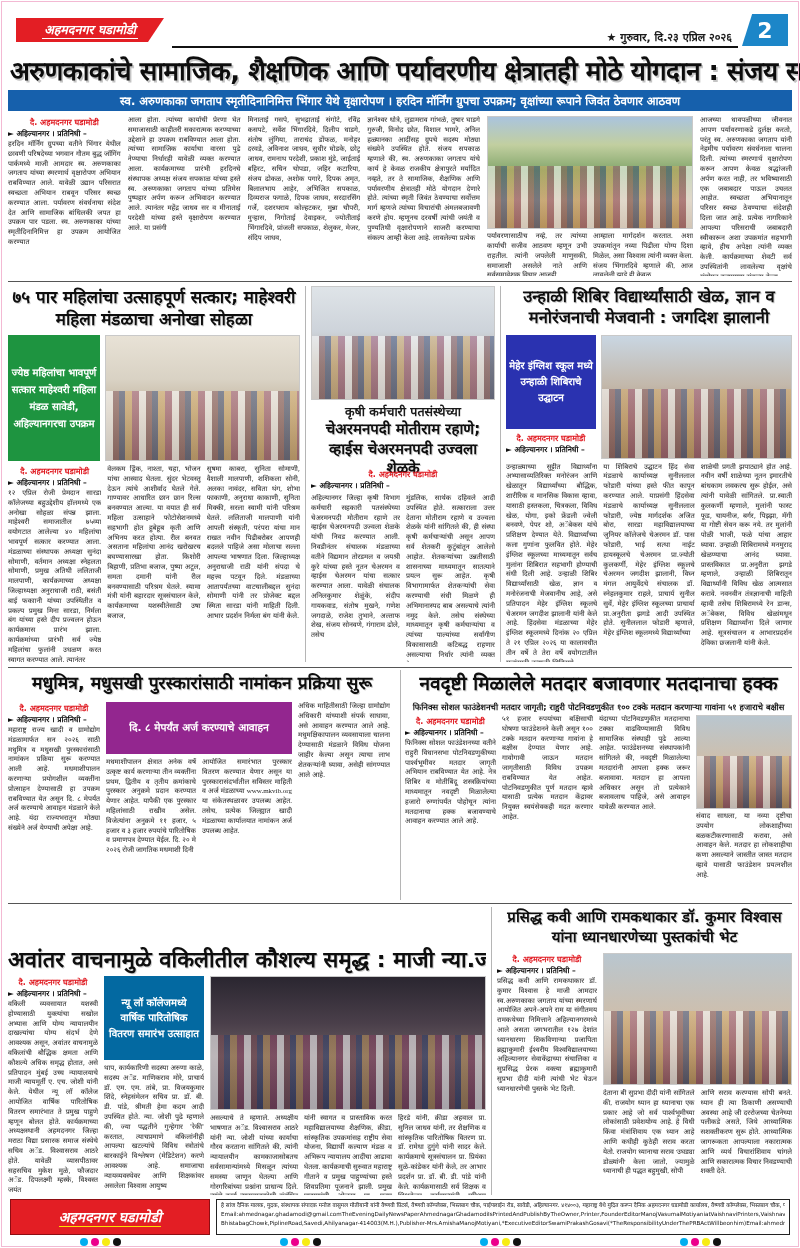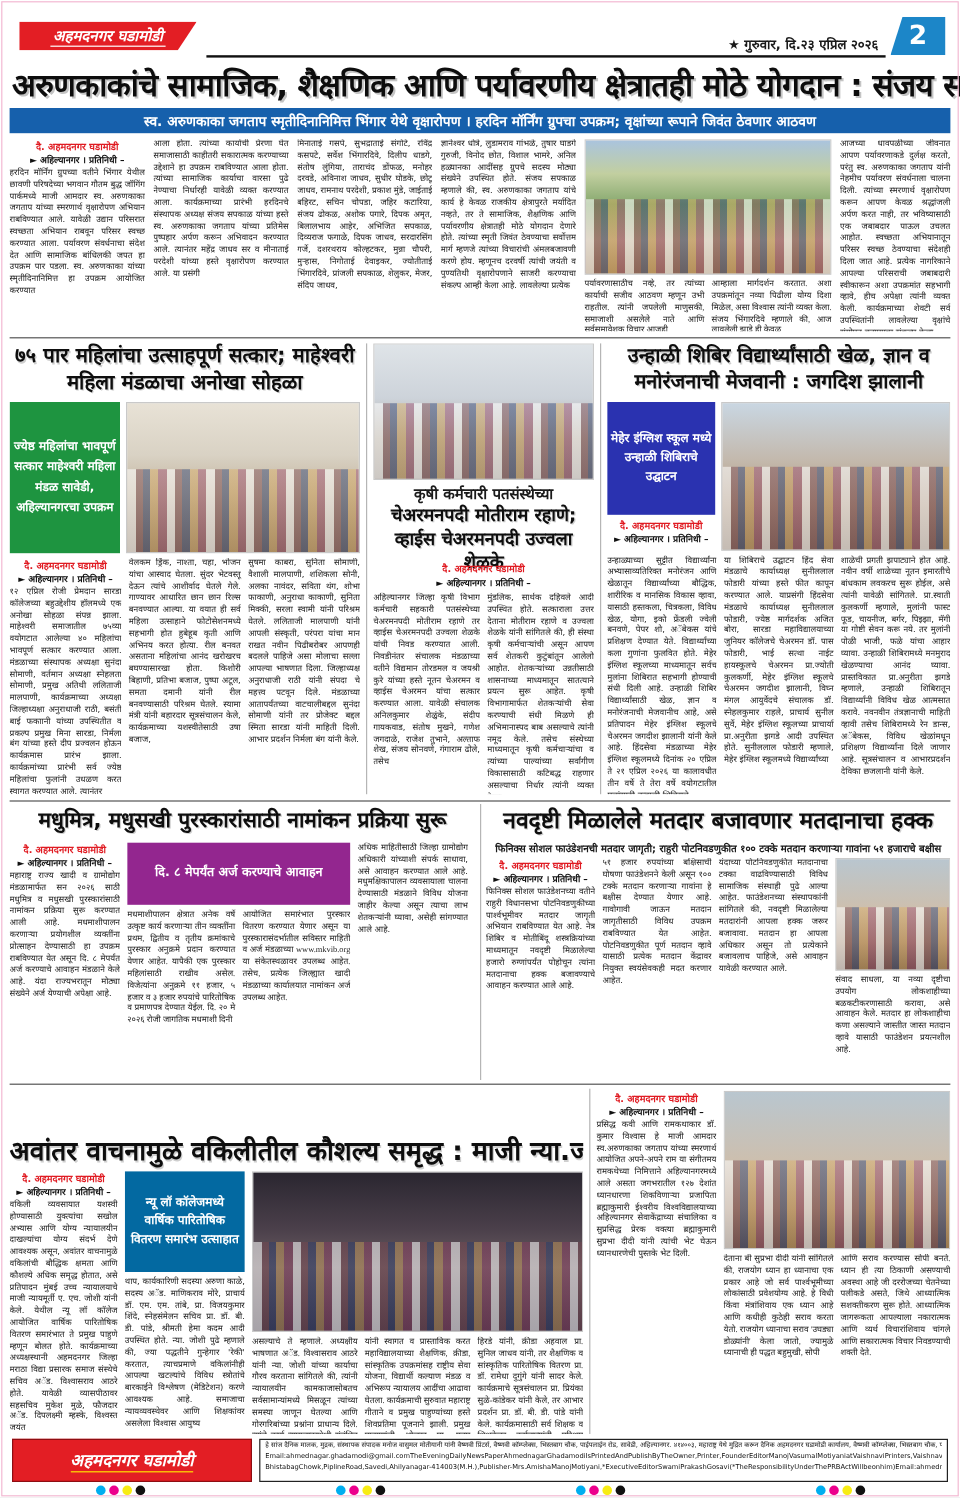--- a/index.html
+++ b/index.html
@@ -24,21 +24,21 @@
   .lead-headline{position:absolute;top:52px;left:10px;right:10px;text-align:center;
                  font-size:26px;font-weight:900;color:#0d0d0d;letter-spacing:-.5px;
                  text-shadow:1.6px 1.6px 0 #c4c4c4;white-space:nowrap;}
   .lead-subhead{position:absolute;top:90px;left:8px;right:8px;height:21px;background:#1660ac;color:#fff;
                 display:flex;align-items:center;justify-content:center;font-size:11.5px;font-weight:bold;white-space:nowrap;overflow:hidden;}
   .lead-body{position:absolute;top:116px;left:8px;right:8px;height:160px;display:flex;gap:7px;overflow:hidden;}
   .col{flex:1 1 0;overflow:hidden;}
   .colw{overflow:hidden;}
   p.txt{margin:0;font-size:7px;line-height:1.4;text-align:justify;color:#222;word-break:break-word;}
   .byline-paper{font-size:8px;font-weight:bold;color:#e01b22;text-align:center;margin:0 0 1px 0;}
-  .byline-place{font-size:7.5px;font-weight:bold;color:#111;margin:0 0 2px 0;text-align:center;}
+  .byline-place{font-size:7.5px;font-weight:bold;color:#111;margin:0 0 2px 0;}
   .photo-stack{display:flex;flex-direction:column;gap:3px;overflow:hidden;}
   .mini-row{display:flex;gap:6px;overflow:hidden;font-family:Liberation Serif, serif;}
 
   
   .ph{position:relative;overflow:hidden;border:1px solid #caca; border-color:#c9c9c9;}
   .ph::after{content:"";position:absolute;left:0;right:0;bottom:0;height:56%;
      background:repeating-linear-gradient(90deg,rgba(255,255,255,.55) 0 7px,rgba(120,70,80,.45) 7px 13px,
      rgba(40,60,110,.45) 13px 19px,rgba(220,170,90,.40) 19px 26px,rgba(150,60,100,.40) 26px 33px);}
   .ph-lead{background:linear-gradient(180deg,#aac4de 0%,#c2cfa0 25%,#86a86e 48%,#bda98a 75%,#9c7f5c 100%);}
   .ph-hall{background:linear-gradient(180deg,#e8e2d6 0%,#d9d2c4 35%,#c2b49e 60%,#8c7a66 100%);}
@@ -306,20 +306,21 @@
             <p class="txt" style="flex:1;">यांनी स्वागत व प्रास्ताविक करत महाविद्यालयाच्या शैक्षणिक, क्रीडा, सांस्कृतिक उपक्रमांसह राष्ट्रीय सेवा योजना, विद्यार्थी कल्याण मंडळ व अभिरूप न्यायालय आदींचा आढावा घेतला. कार्यक्रमाची सुरुवात महाराष्ट्र गीताने व प्रमुख पाहुण्यांच्या हस्ते शिवप्रतिमा पूजनाने झाली. प्रमुख पाहुण्यांची ओळख प्रा. पूनम यादवगिरी यांनी करून दिली. राष्ट्रीय सेवा योजना अहवाल व पारितोषिक वितरण प्रा. जी. ए.</p>
             <p class="txt" style="flex:1;">हिरडे यांनी, क्रीडा अहवाल प्रा. सुनिल जाधव यांनी, तर शैक्षणिक व सांस्कृतिक पारितोषिक वितरण प्रा. डॉ. रामेधा दुगुंगे यांनी सादर केले. कार्यक्रमाचे सूत्रसंचालन प्रा. प्रियंका सुळे-कांडेकर यांनी केले, तर आभार प्रदर्शन प्रा. डॉ. बी. डी. पांडे यांनी केले. कार्यक्रमासाठी सर्व शिक्षक व शिक्षकेतर कर्मचाऱ्यांनी परिश्रम घेतले. यावेळी विद्यार्थ्यांची मोठ्या संख्येने उपस्थिती होती.</p>
           </div>
         </div>
       </div>
     </div>
 
     <div class="vsep"></div>
 
     <div class="sec secG">
+      <div class="sec-h hG">प्रसिद्ध कवी आणि रामकथाकार डॉ. कुमार विश्वास यांना ध्यानधारणेच्या पुस्तकांची भेट</div>
       <div class="rowG">
         <div class="c1 colw">
           <div class="byline-paper">दै. अहमदनगर घडामोडी</div>
           <div class="byline-place">► अहिल्यानगर । प्रतिनिधी –</div>
           <p class="txt">प्रसिद्ध कवी आणि रामकथाकार डॉ. कुमार विश्वास हे माजी आमदार स्व.अरुणकाका जगताप यांच्या स्मरणार्थ आयोजित अपने-अपने राम या संगीतमय रामकथेच्या निमित्ताने अहिल्यानगरमध्ये आले असता जगभरातील १२७ देशांत ध्यानधारणा शिकविणाऱ्या प्रजापिता ब्रह्माकुमारी ईश्वरीय विश्वविद्यालयाच्या अहिल्यानगर सेवाकेंद्राच्या संचालिका व सुप्रसिद्ध प्रेरक वक्त्या ब्रह्माकुमारी सुप्रभा दीदी यांनी त्यांची भेट घेऊन ध्यानधारणेची पुस्तके भेट दिली.</p>
         </div>
         <div class="rstack">
           <div class="ph ph-meet" style="height:130px;flex:0 0 130px;"></div>
           <div class="mini-row" style="flex:1 1 auto;">
             <p class="txt" style="flex:1;">देताना बी सुप्रभा दीदी यांनी सांगितले की, राजयोग ध्यान हा ध्यानाचा एक प्रकार आहे जो सर्व पार्श्वभूमीच्या लोकांसाठी प्रवेशयोग्य आहे. हे विधी किंवा मंत्रांशिवाय एक ध्यान आहे आणि कधीही कुठेही सराव करता येतो. राजयोग ध्यानाचा सराव 'उघड्या डोळ्यांनी' केला जातो, ज्यामुळे ध्यानाची ही पद्धत बहुमुखी, सोपी</p>

